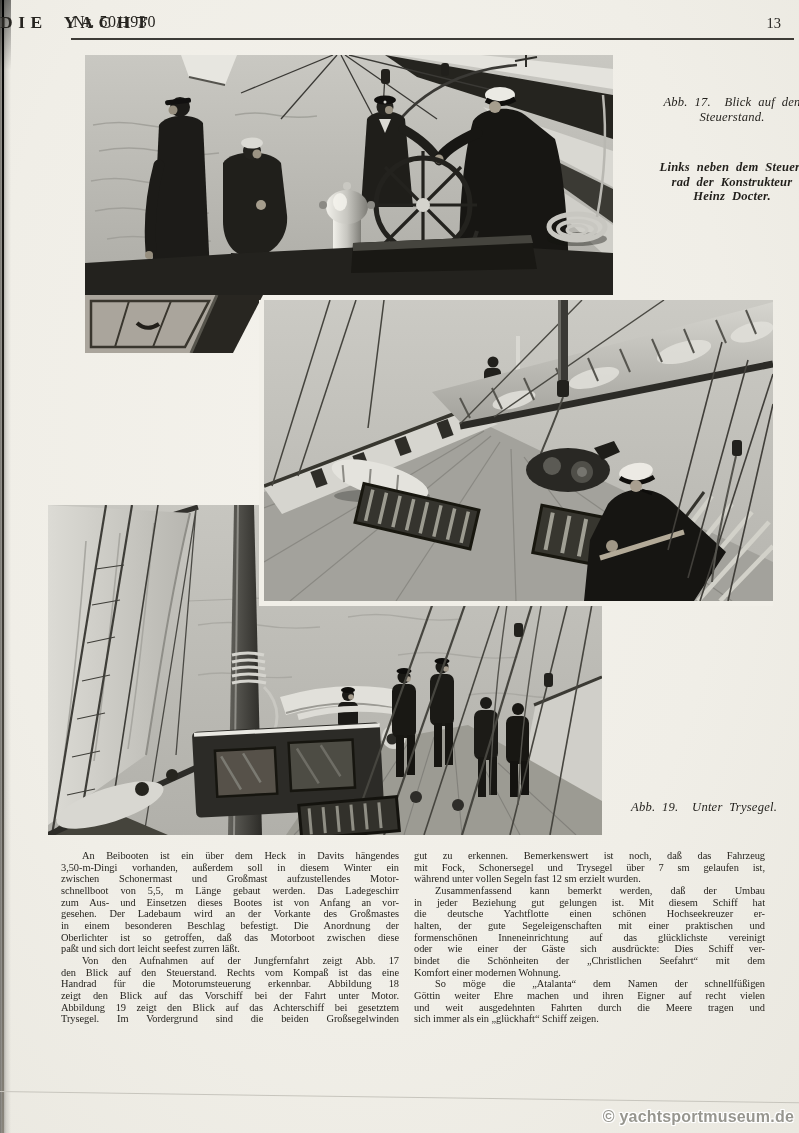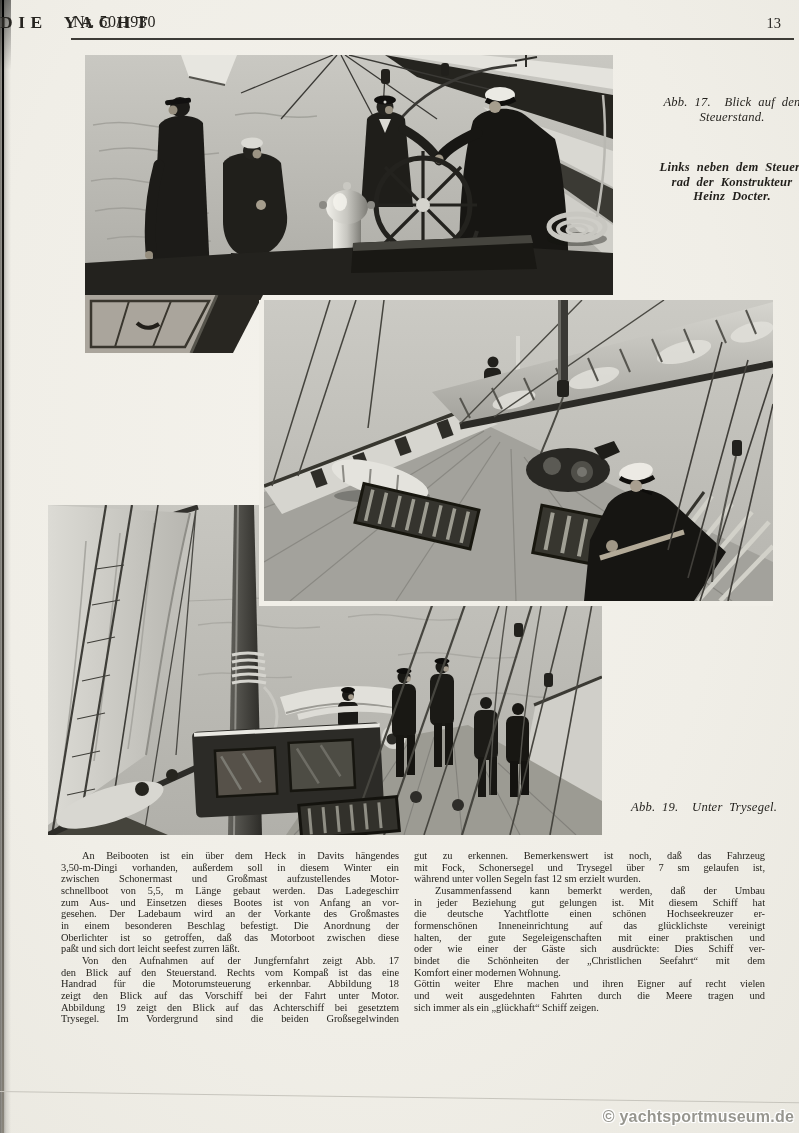--- a/index.html
+++ b/index.html
@@ -493,25 +493,26 @@
       <div class="tline">Abbildung 19 zeigt den Blick auf das Achterschiff bei gesetztem</div>
       <div class="tline">Trysegel.  Im Vordergrund sind die beiden Großsegelwinden</div>
     </div>
   <div class="tcol tcol-right">
       <div class="tline">gut zu erkennen. Bemerkenswert ist noch, daß das Fahrzeug</div>
       <div class="tline">mit Fock, Schonersegel und Trysegel über 7 sm gelaufen ist,</div>
       <div class="tline last">während unter vollen Segeln fast 12 sm erzielt wurden.</div>
       <div class="tline ind">Zusammenfassend kann bemerkt werden, daß der Umbau</div>
       <div class="tline">in jeder Beziehung gut gelungen ist.  Mit diesem Schiff hat</div>
       <div class="tline">die deutsche Yachtflotte einen schönen Hochseekreuzer er-</div>
+      <div class="tline">halten, der gute Segeleigenschaften mit einer praktischen und</div>
       <div class="tline">formenschönen Inneneinrichtung auf das glücklichste vereinigt</div>
-      <div class="tline">halten, der gute Segeleigenschaften mit einer praktischen und</div>
       <div class="tline">oder wie einer der Gäste sich ausdrückte: Dies Schiff ver-</div>
       <div class="tline">bindet die Schönheiten der „Christlichen Seefahrt“ mit dem</div>
       <div class="tline last">Komfort einer modernen Wohnung.</div>
+      <div class="tline ind">So möge die „Atalanta“ dem Namen der schnellfüßigen</div>
       <div class="tline">Göttin weiter Ehre machen und ihren Eigner auf recht vielen</div>
       <div class="tline">und weit ausgedehnten Fahrten durch die Meere tragen und</div>
       <div class="tline last">sich immer als ein „glückhaft“ Schiff zeigen.</div>
     </div>
 
   <div class="curl"></div>
   <div class="watermark">© yachtsportmuseum.de</div>
 </div>
 
 </body></html>

